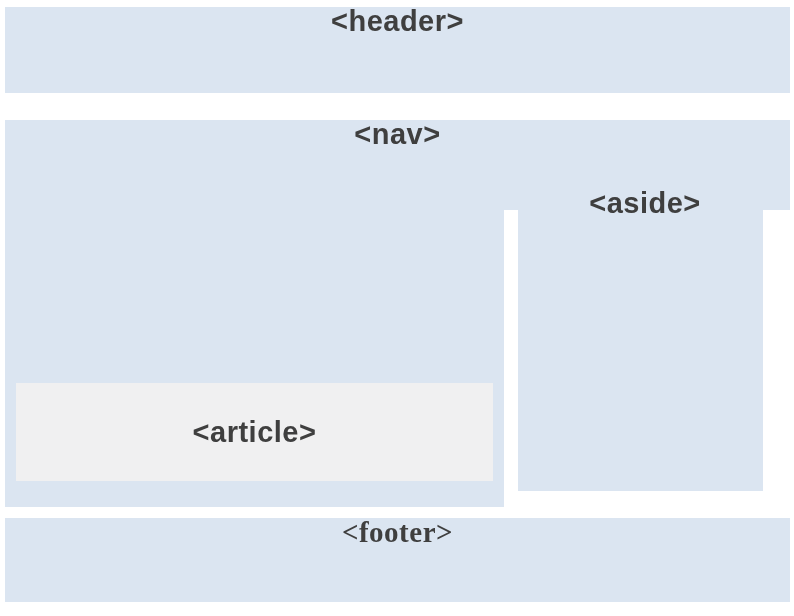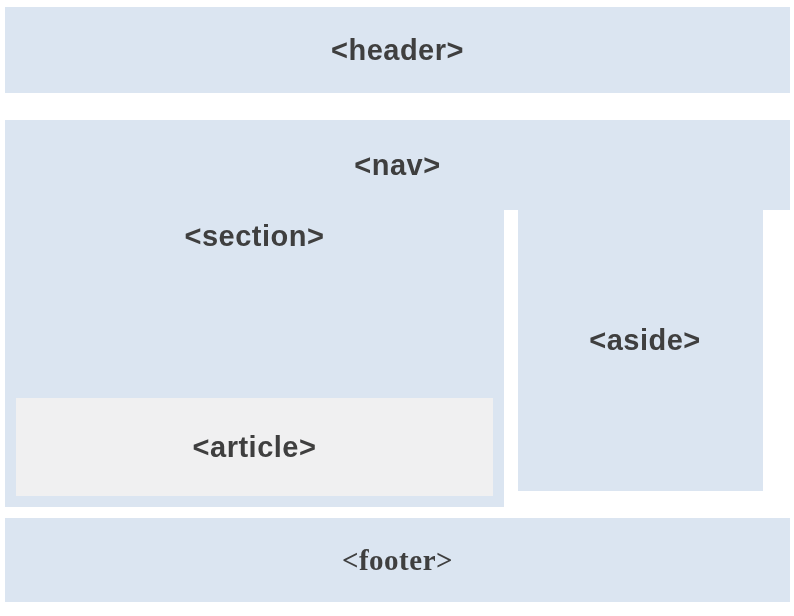--- a/index.html
+++ b/index.html
@@ -16,21 +16,21 @@
     position: relative;
     width: 794px;
     height: 616px;
     background: #ffffff;
     overflow: hidden;
   }
   .block {
     position: absolute;
     background: #dbe5f1;
     display: flex;
-    align-items: center;
+    align-items: flex-start;
     justify-content: center;
   }
   .label {
     font-weight: bold;
     font-size: 29px;
     color: #3f3f3f;
     letter-spacing: 0.5px;
     white-space: nowrap;
     line-height: 1;
   }
@@ -47,21 +47,21 @@
     width: 499px; height: 302px;
     display: block; 
   }
   .section-label-row {
     display: flex;
     justify-content: center;
     padding-top: 17px;
   }
   #article-block {
     position: absolute;
-    left: 11px; bottom: 11px;
+    left: 11px; bottom: 26px;
     width: 477px; height: 98px;
     background: #f0f0f1;
     display: flex;
     align-items: center;
     justify-content: center;
   }
   #aside-block {
     left: 518px; top: 189px;
     width: 236px; height: 302px; padding-left: 9px;
   }
@@ -77,23 +77,20 @@
 
   <div class="block" id="header-block">
     <span class="label">&lt;header&gt;</span>
   </div>
 
   <div class="block" id="nav-block">
     <span class="label">&lt;nav&gt;</span>
   </div>
 
   <div class="block" id="section-block">
-    <div class="section-label-row">
-      <span class="label">&lt;section&gt;</span>
-    </div>
     <div id="article-block">
       <span class="label">&lt;article&gt;</span>
     </div>
   </div>
 
   <div class="block" id="aside-block">
     <span class="label">&lt;aside&gt;</span>
   </div>
 
   <div class="block" id="footer-block">

